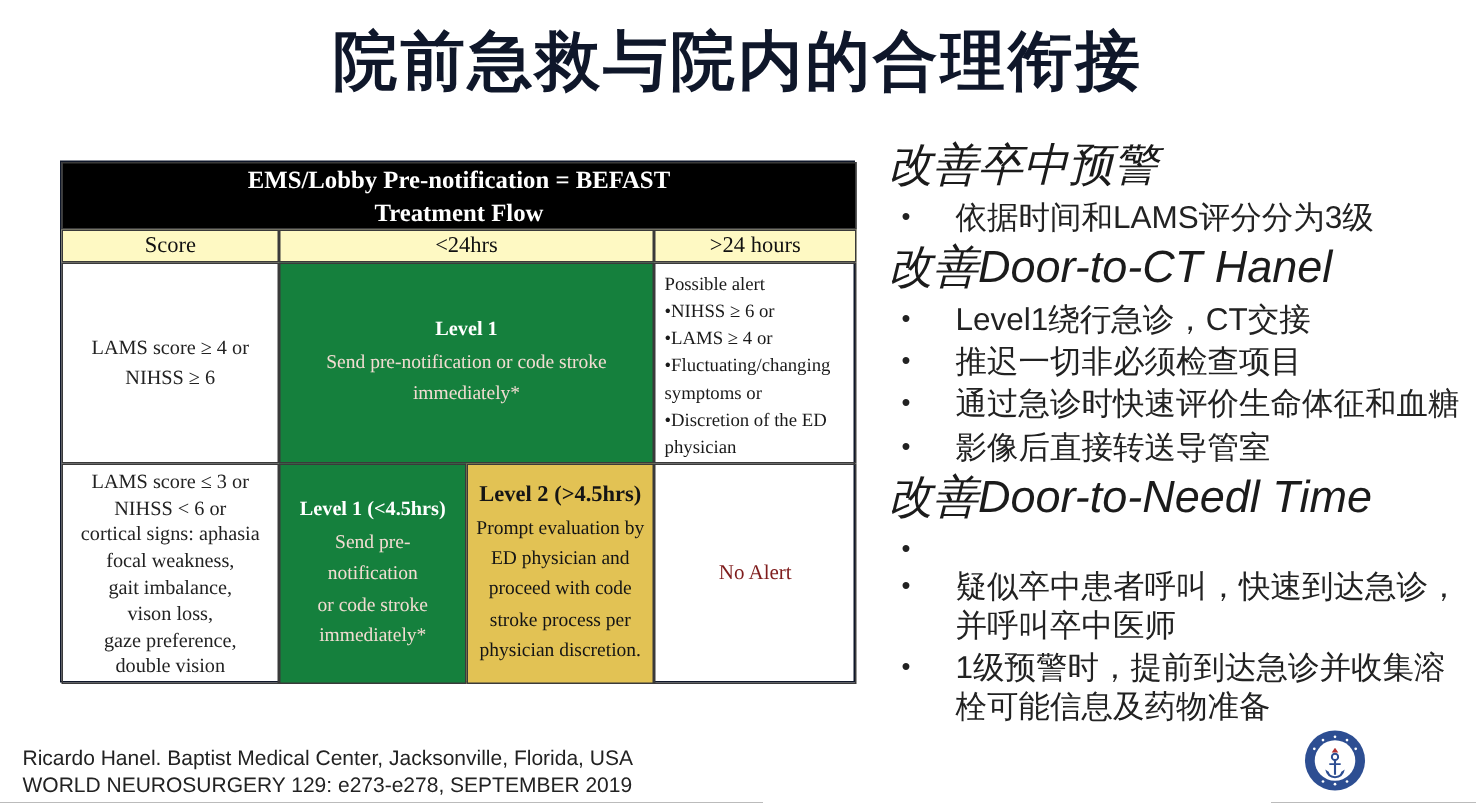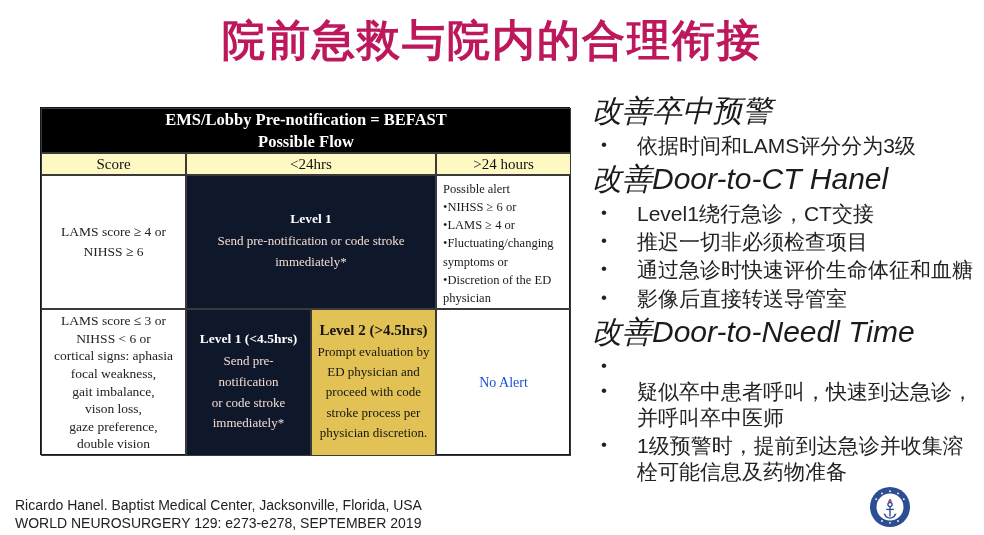--- a/index.html
+++ b/index.html
@@ -3,21 +3,21 @@
 <meta charset="utf-8">
 <style>
   html,body { margin:0; padding:0; background:#888; }
   .slide {
     position:relative; width:984px; height:535px; background:#ffffff;
     overflow:hidden; font-family:"Liberation Sans", sans-serif; margin:0 auto;
   }
   
   .title {
     position:absolute; top:12px; left:0; width:100%;
-    text-align:center; font-size:43px; font-weight:900; color:#be185d;
+    text-align:center; font-size:43px; font-weight:900; color:#0f172a;
     letter-spacing:2px;
   }
   
   .tbl {
     position:absolute; left:40px; top:107px; width:530px; height:348px;
     display:grid; grid-template-columns:145px 125px 125px 135px;
     grid-template-rows:45px 22px 134px 147px;
     font-family:"Liberation Serif", serif; background:#fff;
     border:1px solid #0f172a; box-sizing:border-box;
   }
@@ -31,37 +31,37 @@
     font-weight:normal; font-size:15px; display:flex; align-items:center;
     justify-content:center; background:#fef9c3; color:#111;
   }
   .c24 { grid-column:2/4; }
   .scorecell {
     display:flex; align-items:center; justify-content:center; text-align:center;
     font-size:13.5px; color:#222; white-space:pre-line; line-height:1.45;
   }
   .scorecell.r2 { line-height:1.3; font-size:13.5px; }
   .redcell {
-    background:#0f172a; display:flex; flex-direction:column; align-items:center;
+    background:#15803d; display:flex; flex-direction:column; align-items:center;
     justify-content:center; text-align:center; color:#f2dcd2;
   }
   .redcell .lvl-title { font-weight:bold; color:#ffffff; font-size:13.5px; margin-bottom:4px; }
   .redcell .lvl-body { font-size:13px; line-height:1.6; white-space:pre-line; padding:0 14px; }
   .r1red { grid-column:2/4; }
   .yellowcell {
     background:#e2c254; display:flex; flex-direction:column; align-items:center;
     justify-content:center; text-align:center; color:#151515; padding:0 4px;
   }
   .yellowcell .lvl-title { font-weight:bold; font-size:15px; margin-bottom:3px; }
   .yellowcell .lvl-body { font-size:13px; line-height:1.55; white-space:pre-line; }
   .alertcell {
     font-size:12.5px; color:#1a1a1a; text-align:left; padding:4px 13px 2px 6px;
     white-space:pre-line; line-height:1.45;
   }
-  .noalert { display:flex; align-items:center; justify-content:center; font-size:14px; color:#1d4ed8; }
+  .noalert { display:flex; align-items:center; justify-content:center; font-size:14px; color:#7f1d1d; }
   
   .right { position:absolute; left:592px; top:92px; width:390px; }
   .sec-h { font-size:30px; font-weight:500; color:#1b1b1b; line-height:1.22; margin:1px 0;font-style:italic; }
   .bullet { display:flex; font-size:21px; color:#222; line-height:1.21; margin:3px 0; }
   .bullet .dot { flex:0 0 36px; padding-left:9px; font-size:17px; padding-top:2px; }
   .bullet .btxt { flex:1; }
   
   .cite { position:absolute; left:15px; top:496px; font-size:14px; color:#222; line-height:1.32; }
   .logo { position:absolute; left:776px; top:486px; display:flex; align-items:flex-end; gap:10px;flex-direction:column; }
   .logo svg { display:block; }
@@ -70,21 +70,21 @@
 </head>
 <body>
 
 <div class="slide">
 
   <div class="title">院前急救与院内的合理衔接</div>
 
   <div class="tbl">
     <div class="cell thead">
       <div>EMS/Lobby Pre-notification = BEFAST</div>
-      <div>Possible  Flow</div>
+      <div>Treatment  Flow</div>
     </div>
 
     <div class="cell colhead">Score</div>
     <div class="cell colhead c24">&lt;24hrs</div>
     <div class="cell colhead">&gt;24 hours</div>
 
     <div class="cell scorecell">LAMS score ≥ 4 or
 NIHSS ≥ 6</div>
     <div class="cell redcell r1red">
       <div class="lvl-title">Level 1</div>

